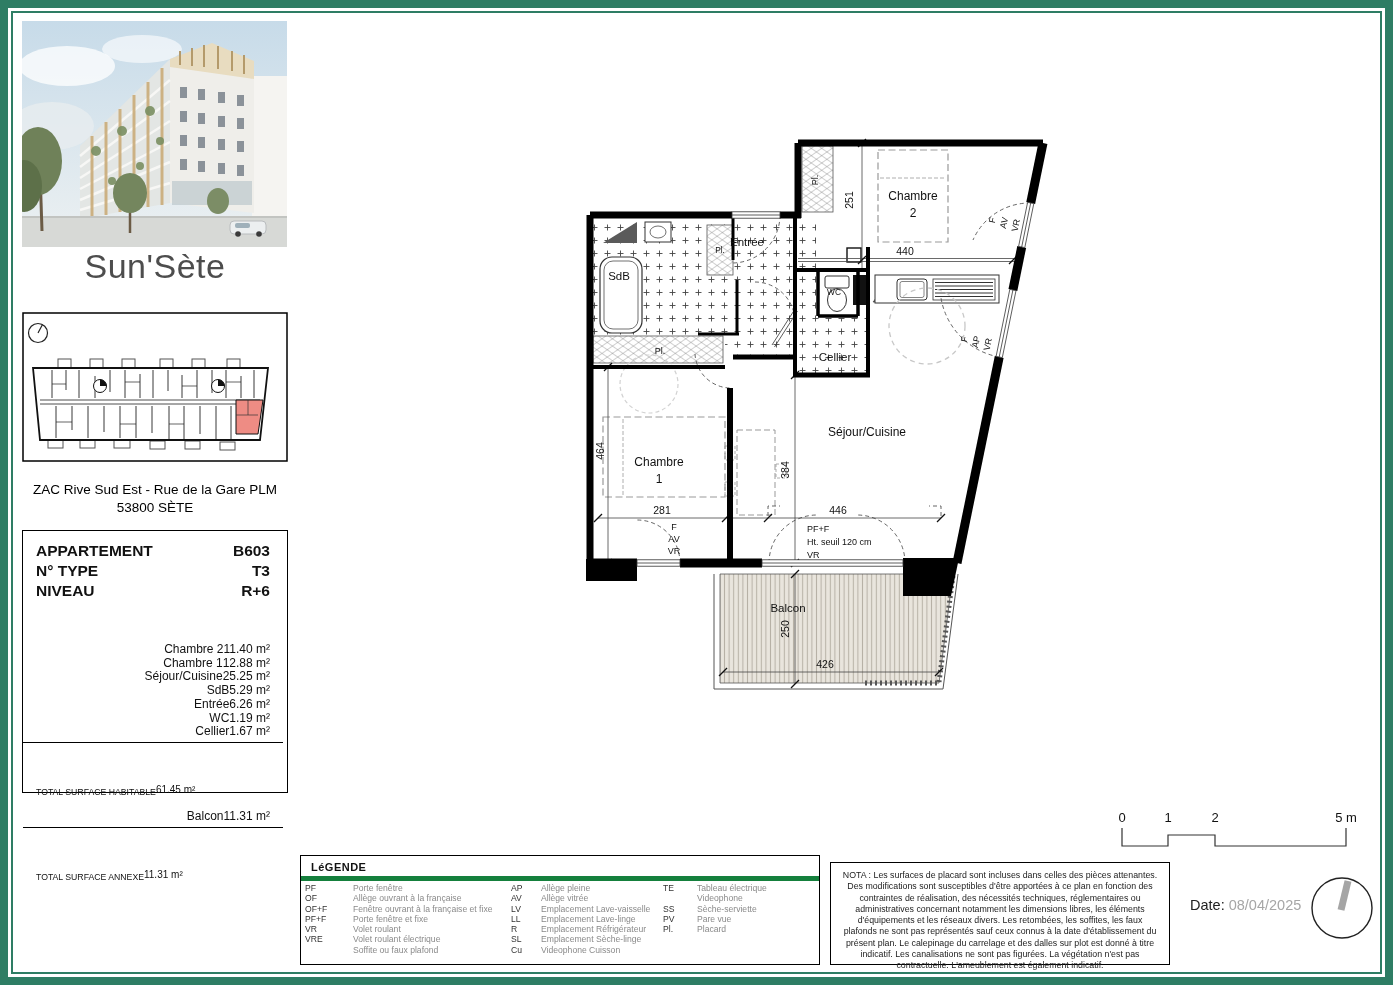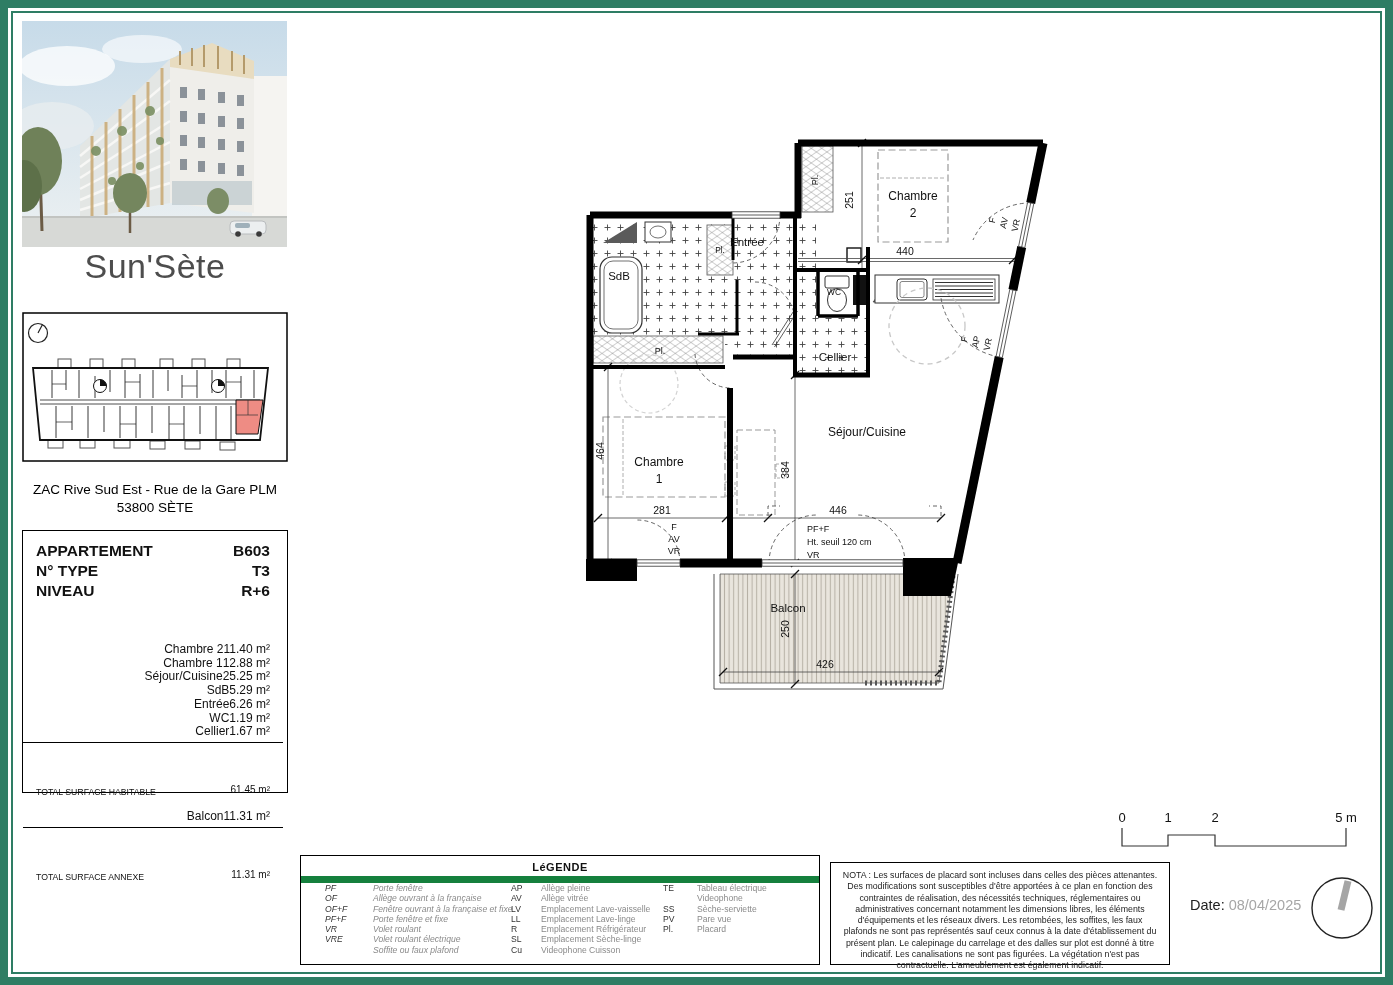--- a/index.html
+++ b/index.html
@@ -12,31 +12,31 @@
          font-size:34px;font-weight:normal;color:#4d4d4d;letter-spacing:.5px;}
   #siteplan{position:absolute;left:22px;top:312px;}
   #address{position:absolute;left:10px;top:481px;width:290px;text-align:center;
            font-size:13.5px;line-height:18px;color:#000;}
   #infobox{position:absolute;left:22px;top:530px;width:266px;height:263px;
            border:1.5px solid #000;box-sizing:border-box;padding:10px 17px 0 13px;}
   .hrow{display:flex;justify-content:space-between;font-weight:bold;font-size:15.5px;line-height:20px;}
   .sp44{height:42px;}
   .rrow{display:flex;justify-content:flex-end;font-size:12px;line-height:13.7px;}
   .tline{border-top:1.3px solid #000;margin:3px -13px 2px -13px;}
-  .trow{display:flex;justify-content:space-between;line-height:14px;margin-top:40px;}
+  .trow{display:flex;line-height:14px;margin-top:40px;}
   .trow .tl{font-size:8.7px;padding-top:2px;}
   .trow .tv{font-size:10px;}
   .sp12{height:11px;}
   #floorplan{position:absolute;left:575px;top:130px;}
   #legend{position:absolute;left:300px;top:855px;width:520px;height:110px;
           border:1.5px solid #000;box-sizing:border-box;font-size:8.6px;}
   #legend .ltitle{font-weight:bold;font-size:11px;padding:5px 10px 3px 10px;
-                  border-bottom:7px solid #15803d;letter-spacing:.5px;text-align:center;}
+                  border-bottom:5px solid #15803d;letter-spacing:.5px;}
   .lcol{position:absolute;top:27px;}
-  .lcol1{left:24px;width:195px;font-style:italic;}
+  .lcol1{left:4px;width:195px;}
   .lcol2{left:210px;width:155px;}
   .lcol3{left:362px;width:150px;}
   .lrow{display:flex;line-height:10.3px;}
   .lrow .ab{color:#333;flex:none;}
   .lcol1 .ab{width:48px;} .lcol2 .ab{width:30px;} .lcol3 .ab{width:34px;}
   .lrow .lt{color:#8a8a8a;}
   .mt10{}
   #nota{position:absolute;left:830px;top:862px;width:340px;height:103px;border:1px solid #000;
         box-sizing:border-box;padding:7px 9px;text-align:center;font-size:8.8px;
         line-height:11.3px;color:#222;}

